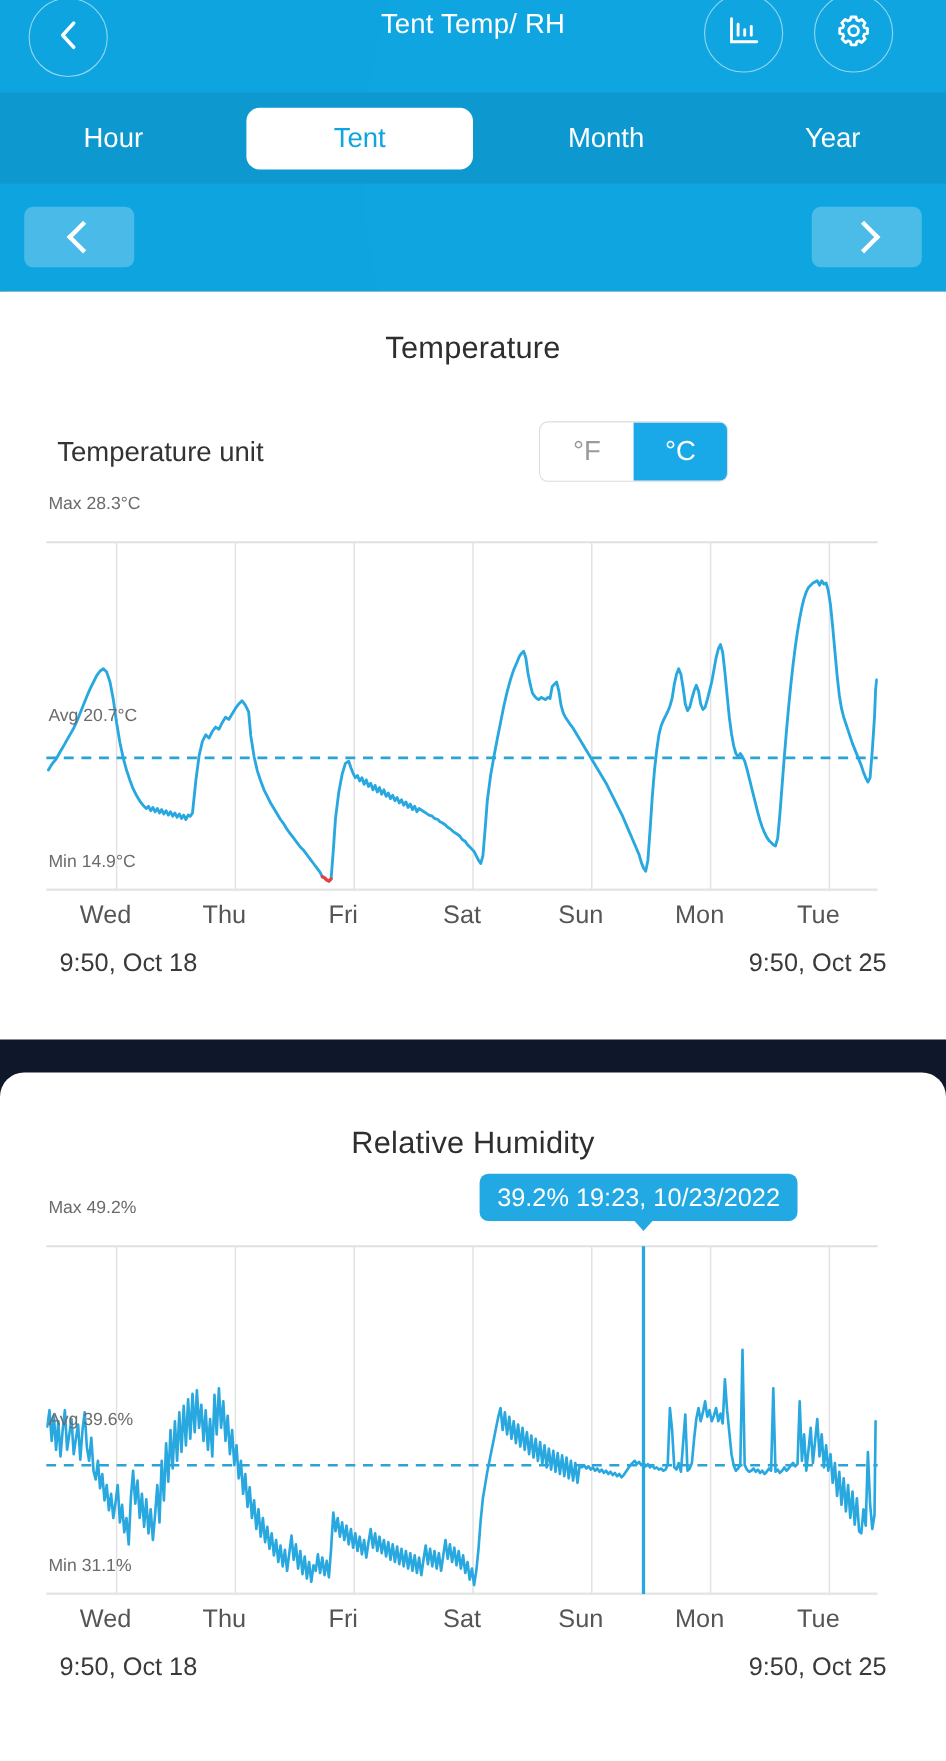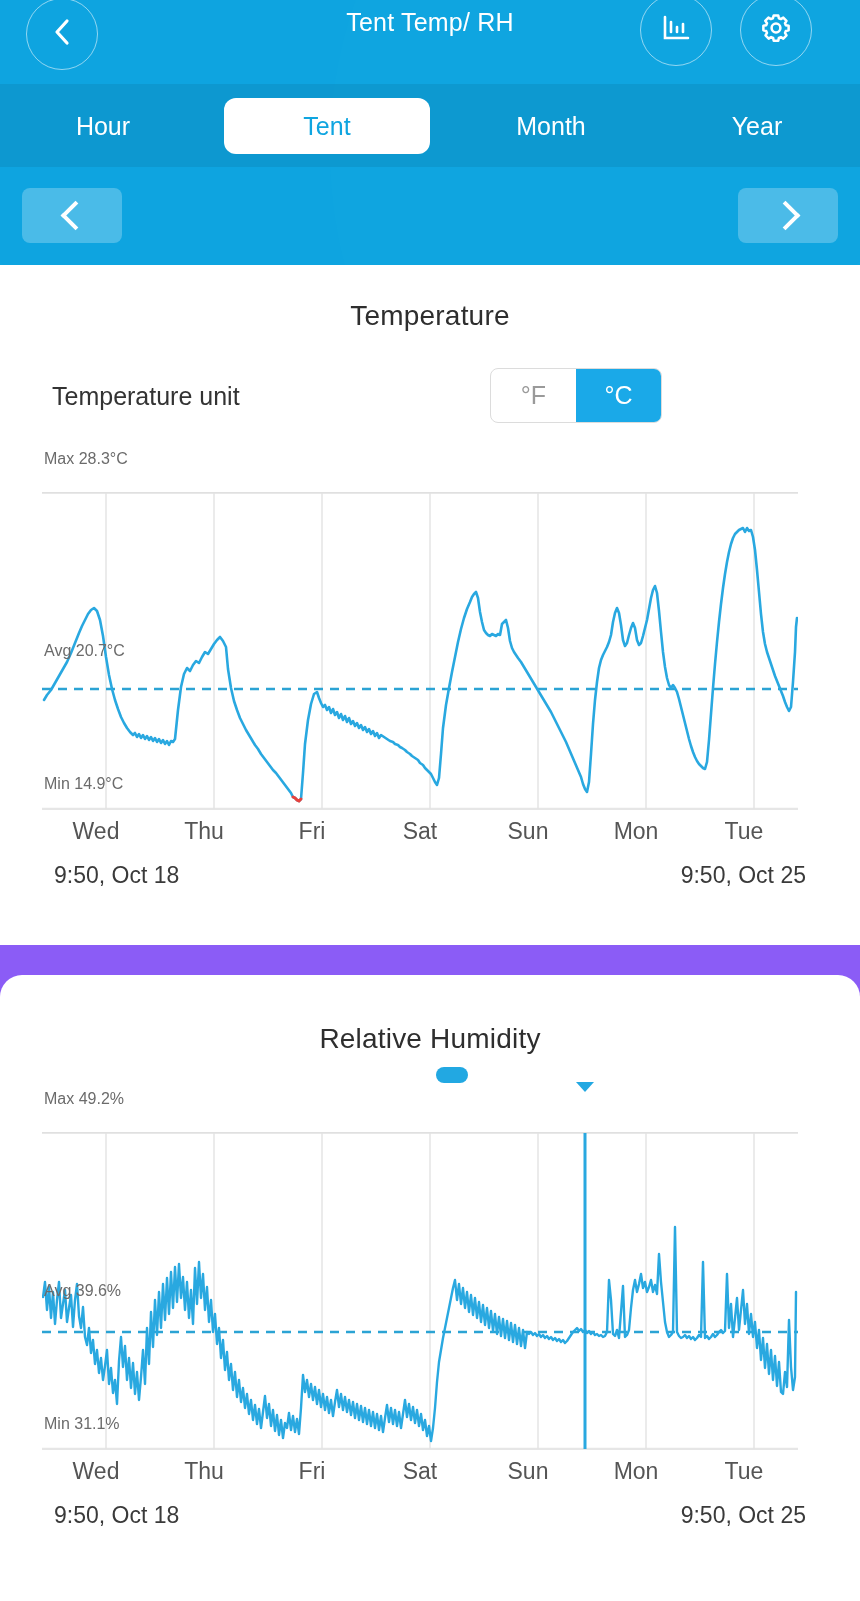--- a/index.html
+++ b/index.html
@@ -2,21 +2,21 @@
 <html><head>
 <meta charset="utf-8">
 <style>
   html, body {
     margin: 0; padding: 0;
     width: 860px; height: 1601px;
     background: #f2f2f2;
     font-family: "Liberation Sans", sans-serif;
     overflow: hidden;
   }
-  .app { width: 860px; height: 1601px; position: relative; background: #8b5cf6; }
+  .app { width: 860px; height: 1601px; position: relative; background: #0f172a; }
 
   
   .topbar {
     position: absolute; top: 0; left: 0; width: 860px; height: 265px;
     background: #0fa5e0;
     overflow: hidden;
   }
   .topbar .swirl1 {
     position: absolute; left: 330px; top: -300px;
     width: 900px; height: 900px; border-radius: 50%;
@@ -81,21 +81,21 @@
   .card.temp { top: 265px; height: 680px; }
   .card.hum  { top: 975px; height: 626px; border-radius: 22px 22px 0 0; }
 
   .card-title {
     text-align: center; color: #2e2e2e; font-size: 28px;
     padding-top: 35px; letter-spacing: .2px;
   }
   .card.hum .card-title { padding-top: 48px; }
 
   .unitrow {
-    position: absolute; top: 103px; left: 0; width: 736px; height: 70px;
+    position: absolute; top: 118px; left: 0; width: 736px; height: 70px;
   }
   .unitlabel {
     position: absolute; left: 52px; top: 14px;
     font-size: 25px; color: #333;
   }
   .unit-toggle {
     position: absolute; right: 74px; top: 0;
     width: 172px; height: 55px;
     border: 1px solid #dcdcdc; border-radius: 8px;
     display: flex; overflow: hidden; box-sizing: border-box;
@@ -265,20 +265,21 @@
 
   <div class="card hum">
     <div class="card-title">Relative Humidity</div>
 
     <div class="chartwrap">
       <div class="statlabel max">Max 49.2%</div>
       <div class="statlabel avg" style="top:192px">Avg 39.6%</div>
       <div class="statlabel min" style="top:325px">Min 31.1%</div>
 
       <div class="tooltip" style="left:436px; top:-23px;">
+        <span>39.2% 19:23,  10/23/2022</span>
         <span class="tip-arrow"></span>
       </div>
 
       <div class="plot">
         <svg width="756" height="318" viewBox="0 0 756 318">
           <line x1="0" y1="0.5" x2="756" y2="0.5" stroke="#e0e0e0" stroke-width="2.5"></line>
           <line x1="0" y1="317" x2="756" y2="317" stroke="#e6e6e6" stroke-width="2.5"></line>
           <g stroke="#e3e3e3" stroke-width="1.4">
             <line x1="64" y1="1" x2="64" y2="317"></line>
             <line x1="172" y1="1" x2="172" y2="317"></line>

